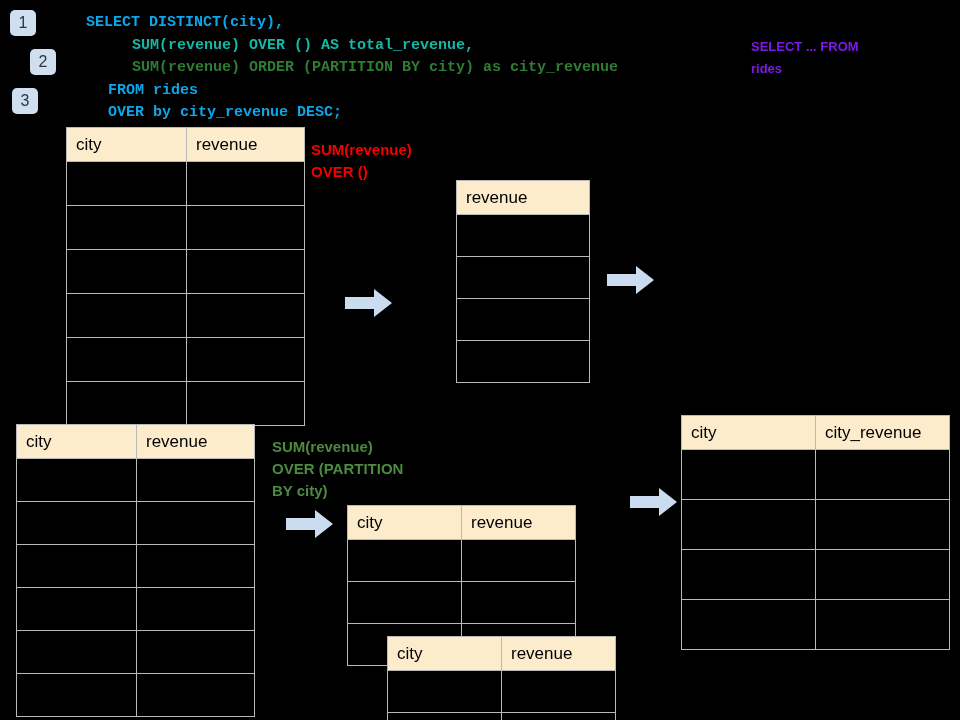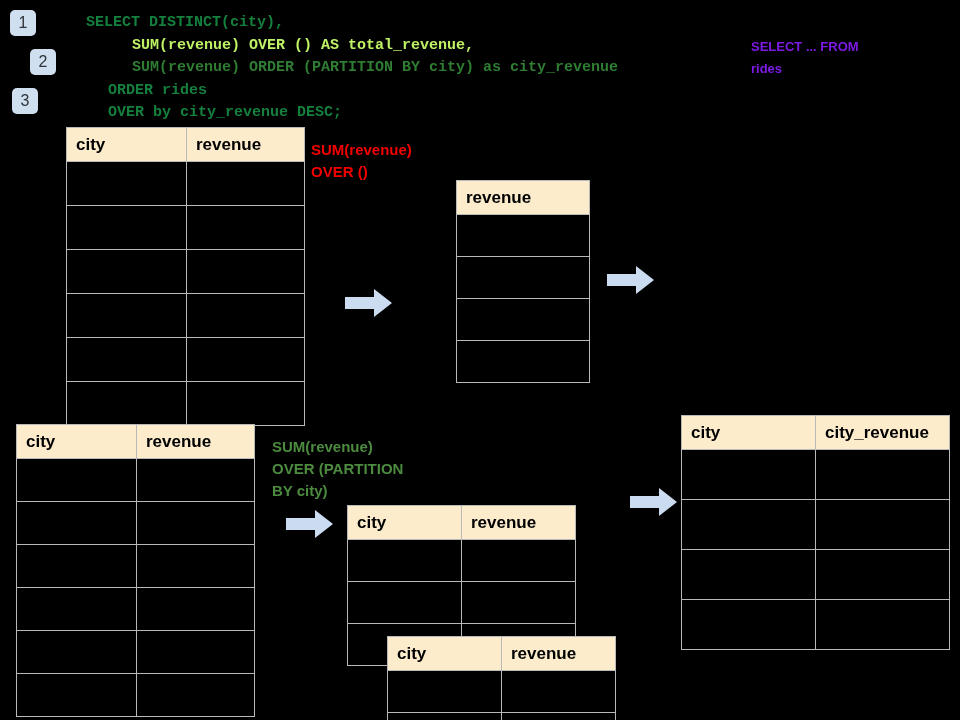--- a/index.html
+++ b/index.html
@@ -34,22 +34,22 @@
   
   .code {
     position: absolute;
     font-family: "Liberation Mono", monospace;
     font-size: 15px;
     font-weight: bold;
     white-space: pre;
     letter-spacing: 0px;
     line-height: 21px;
   }
-  .code-purple { color: #15803d; }
-  .code-red    { color: #bef264; }
+  .code-purple { color: #0ea5e9; }
+  .code-red    { color: #14b8a6; }
   .code-green  { color: #2e7d32; }
 
   .note {
     position: absolute;
     font-family: Liberation Sans, sans-serif;
     font-size: 15px;
     font-weight: bold;
     white-space: pre;
     line-height: 22px;
   }
@@ -67,21 +67,21 @@
   .tbl td, .tbl th {
     border: 1px solid #b9b9b9;
     padding: 0;
     margin: 0;
   }
   .tbl th {
     background: #fceccc;
     color: #000000;
     font-family: "Liberation Sans", sans-serif;
     font-size: 17px;
-    font-weight: bold;
+    font-weight: normal;
     text-align: left;
     padding: 0 0 0 9px;
     height: 34px;
     box-sizing: border-box;
   }
   .tbl td {
     background: #000000;
     height: 42px;
   }
 
@@ -98,21 +98,21 @@
   <div id="steps-layer">
       <div class="step-badge" style="left: 10px; top: 10px;">1</div>
       <div class="step-badge" style="left: 30px; top: 49px;">2</div>
       <div class="step-badge" style="left: 12px; top: 88px;">3</div>
     </div>
 
   <div id="query-layer">
       <div class="code code-purple" style="left: 86px; top: 12px;">SELECT DISTINCT(city),</div>
       <div class="code code-red" style="left: 132px; top: 35px;">SUM(revenue) OVER () AS total_revenue,</div>
       <div class="code code-green" style="left: 132px; top: 57px;">SUM(revenue) ORDER (PARTITION BY city) as city_revenue</div>
-      <div class="code code-purple" style="left: 108px; top: 80px;">ORDER rides</div>
+      <div class="code code-purple" style="left: 108px; top: 80px;">FROM rides</div>
       <div class="code code-purple" style="left: 108px; top: 102px;">OVER by city_revenue DESC;</div>
     </div>
 
   <div id="notes-layer">
       <div class="note note-purple" style="left: 751px; top: 36px; font-size: 13px;">SELECT ... FROM
 rides</div>
       <div class="note note-red" style="left: 311px; top: 139px; font-size: 15px;">SUM(revenue)
 OVER ()</div>
       <div class="note note-green" style="left: 272px; top: 436px; font-size: 15px;">SUM(revenue)
 OVER (PARTITION

